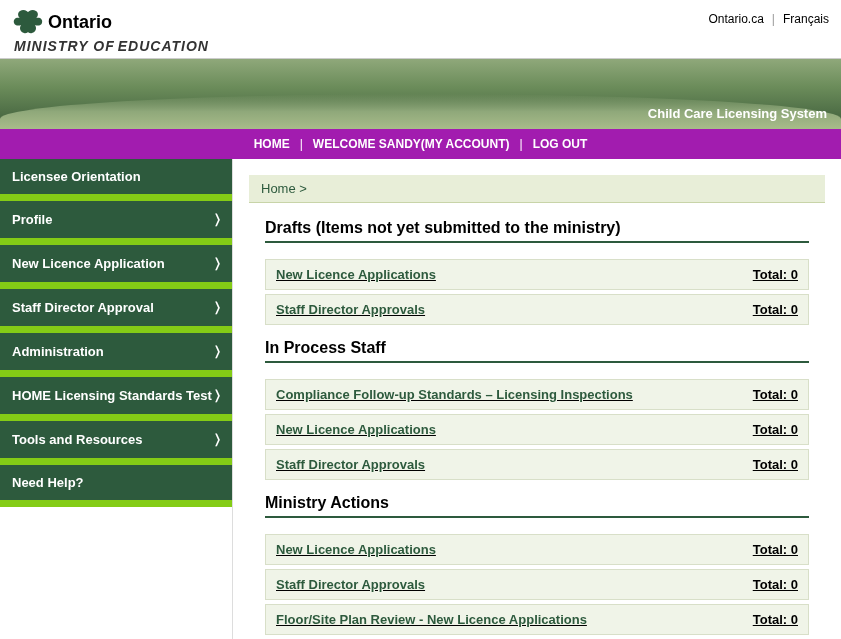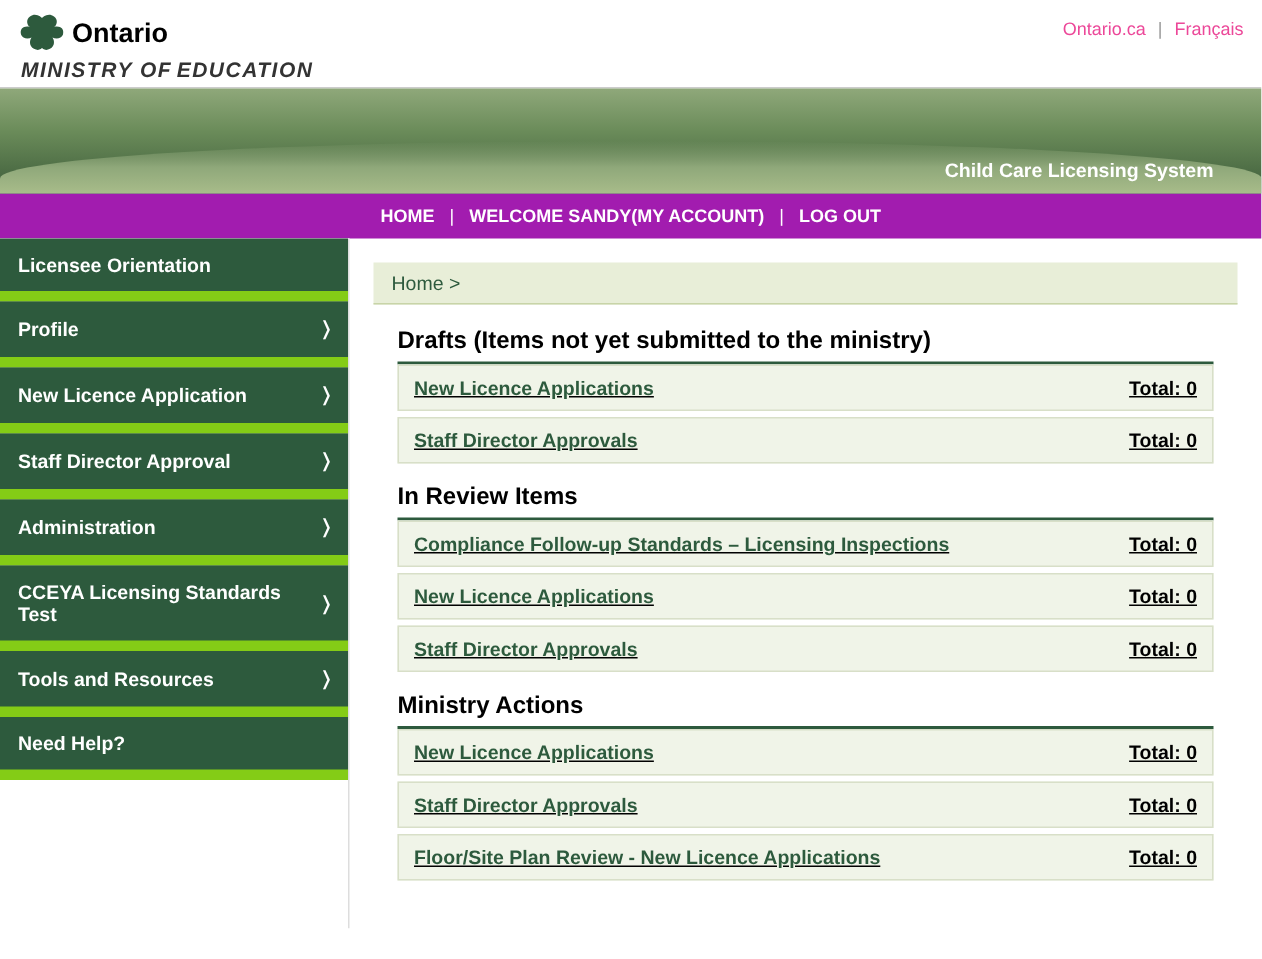--- a/index.html
+++ b/index.html
@@ -14,32 +14,32 @@
       border-bottom: 1px solid #ccc;
     }
     .logo-area { display: flex; flex-direction: column; }
     .logo-row { display: flex; align-items: flex-start; gap: 6px; }
     .ontario-logo { display: flex; align-items: center; gap: 4px; }
     .logo-icon { width: 32px; height: 28px; }
     .ontario-text { font-size: 18px; font-weight: bold; color: #000; }
     .ministry-text { font-size: 11px; color: #333; margin-left: 2px; margin-top: 2px; }
     .ministry-text span { font-weight: bold; font-size: 14px; letter-spacing: 1px; font-style: italic; }
     .top-links { display: flex; gap: 8px; align-items: center; font-size: 12px; margin-top: 4px; }
-    .top-links a { color: #ec4899; text-decoration: none; }
+    .top-links a { color: #000000; text-decoration: none; }
     .top-links .divider { color: #999; }
 
     
     .banner {
       height: 70px;
       background: linear-gradient(180deg, #8fa87a 0%, #6b8c5a 40%, #3d5c3a 100%);
       position: relative;
       display: flex;
       align-items: flex-end;
       justify-content: flex-end;
-      padding-right: 32px;
+      padding-right: 14px;
       padding-bottom: 8px;
       overflow: hidden;
     }
     .banner::before {
       content: '';
       position: absolute;
       bottom: 0;
       left: 0;
       right: 0;
       height: 35px;
@@ -89,21 +89,21 @@
     }
     .content-body { padding: 12px 16px; }
 
     
     .section-title {
       font-size: 16px;
       font-weight: bold;
       color: #000;
       border-bottom: 2px solid #2d5a3d;
       padding-bottom: 4px;
-      margin-bottom: 0;
+      margin-bottom: 16px;
       margin-top: 14px;
     }
     .section-title:first-child { margin-top: 4px; }
 
     
     .data-row {
       display: flex;
       justify-content: space-between;
       align-items: center;
       padding: 7px 10px;
@@ -180,21 +180,21 @@
       <span>Staff Director Approval</span>
       <span class="arrow">〉</span>
     </div>
 
     <div class="sidebar-item">
       <span>Administration</span>
       <span class="arrow">〉</span>
     </div>
 
     <div class="sidebar-item">
-      <span>CCEYA Licensing Standards Test</span>
+      <span>HOME Licensing Standards Test</span>
       <span class="arrow">〉</span>
     </div>
 
     <div class="sidebar-item">
       <span>Tools and Resources</span>
       <span class="arrow">〉</span>
     </div>
 
     <div class="sidebar-item no-arrow">
       <span>Need Help?</span>
@@ -212,21 +212,21 @@
       <div class="data-row">
         <span class="row-label">New Licence Applications</span>
         <span class="row-total">Total: 0</span>
       </div>
 
       <div class="data-row">
         <span class="row-label">Staff Director Approvals</span>
         <span class="row-total">Total: 0</span>
       </div>
 
-      <div class="section-title">In Review Items</div>
+      <div class="section-title">In Process Staff</div>
 
       <div class="data-row">
         <span class="row-label">Compliance Follow-up Standards – Licensing Inspections</span>
         <span class="row-total">Total: 0</span>
       </div>
 
       <div class="data-row">
         <span class="row-label">New Licence Applications</span>
         <span class="row-total">Total: 0</span>
       </div>

